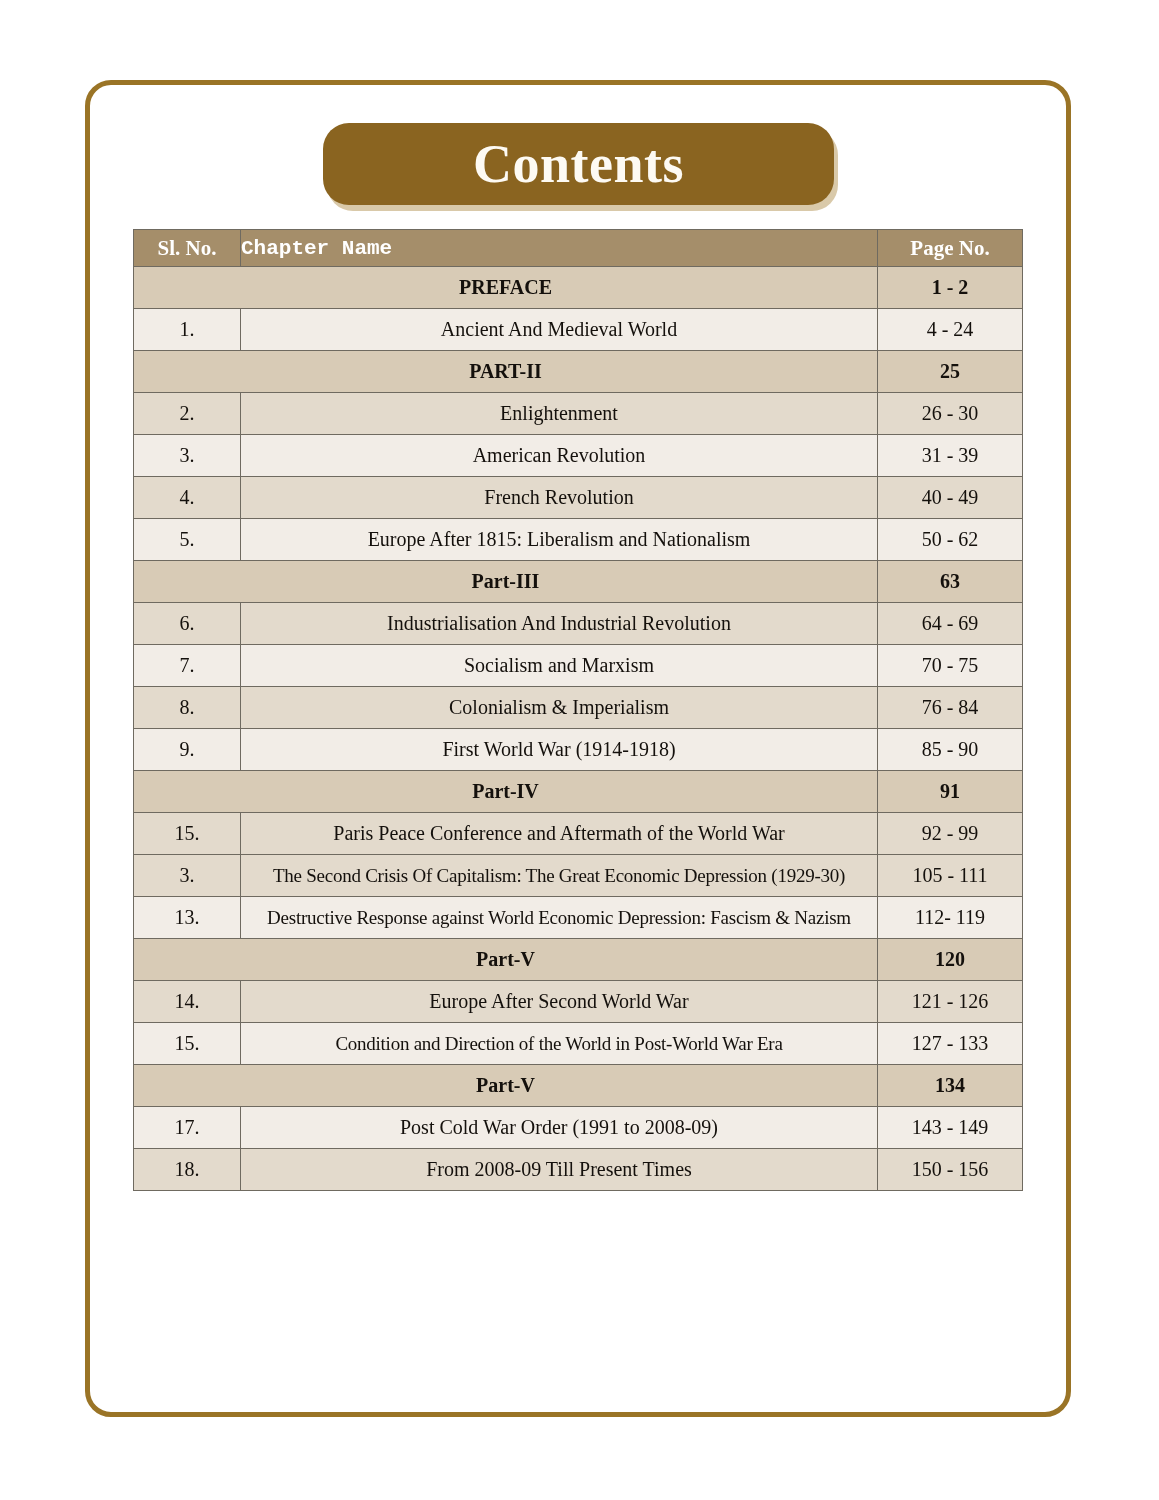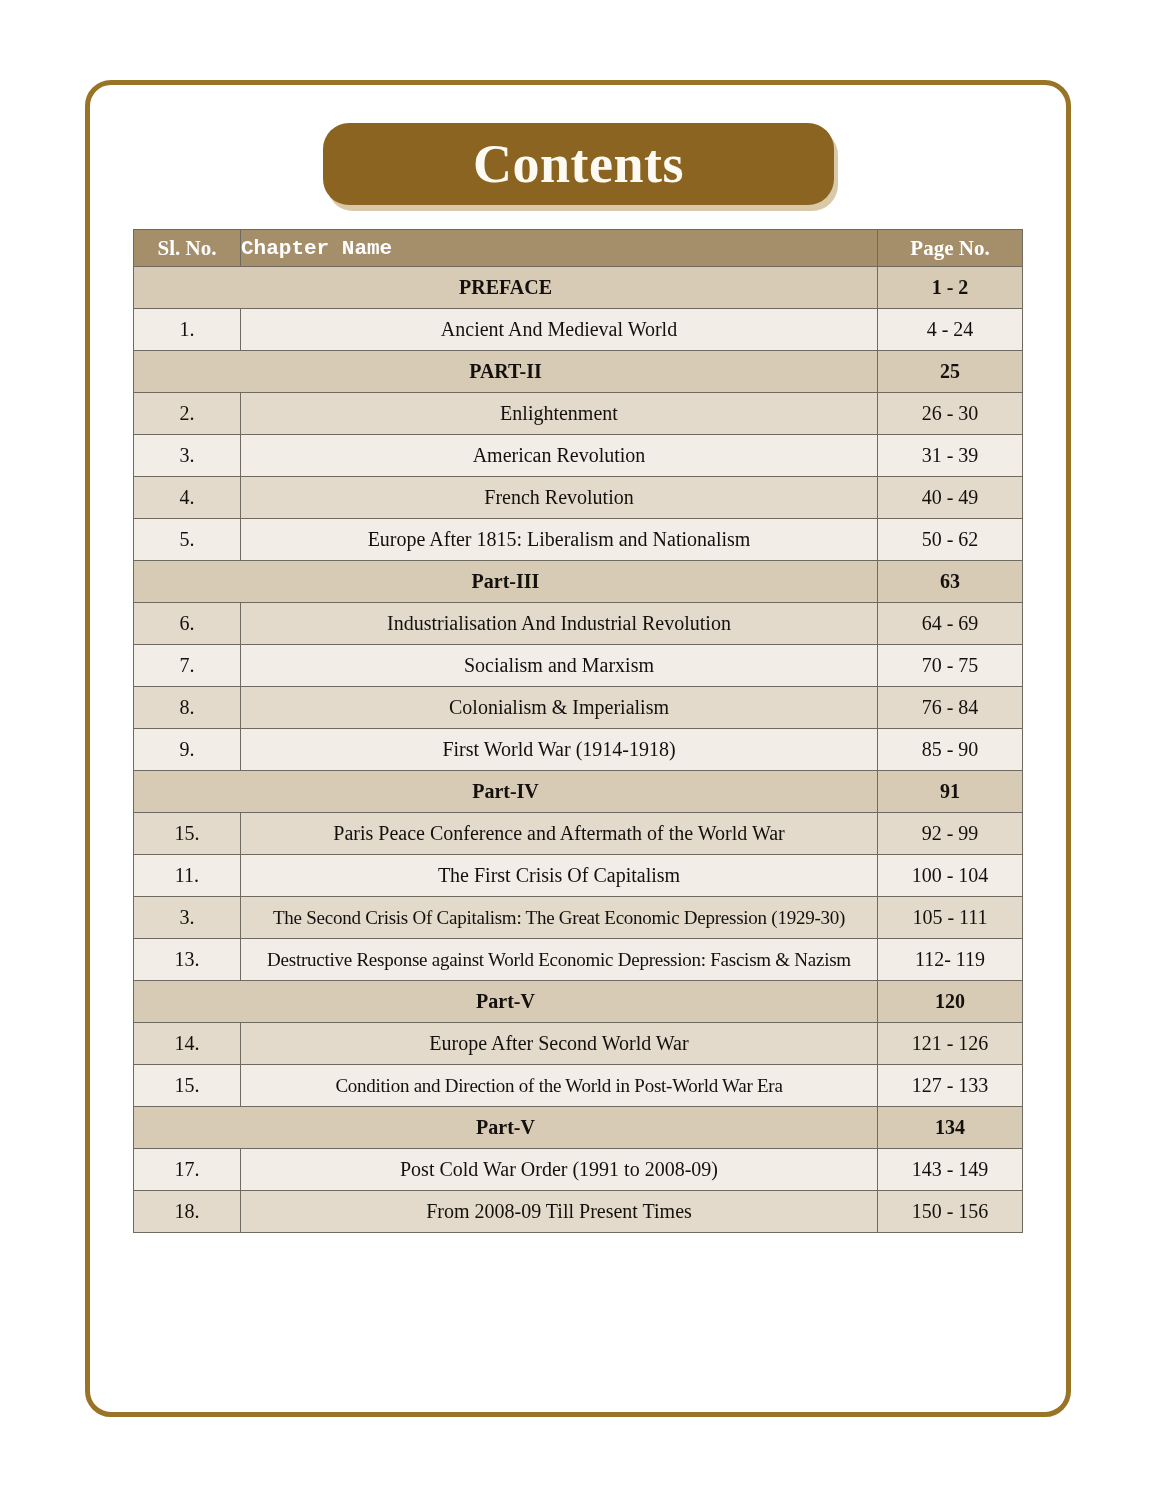--- a/index.html
+++ b/index.html
@@ -229,25 +229,20 @@
         </tr>
         <tr class="part-row">
           <td class="part-label" colspan="2">Part-IV</td>
           <td class="part-page">91</td>
         </tr>
         <tr class="chapter-row shade-a">
           <td class="ch-sl">15.</td>
           <td class="ch-name">Paris Peace Conference and Aftermath of the World War</td>
           <td class="ch-page">92 - 99</td>
         </tr>
-        <tr class="chapter-row shade-b">
-          <td class="ch-sl">11.</td>
-          <td class="ch-name">The First Crisis Of Capitalism</td>
-          <td class="ch-page">100 - 104</td>
-        </tr>
         <tr class="chapter-row shade-a">
           <td class="ch-sl">3.</td>
           <td class="ch-name long">The Second Crisis Of Capitalism: The Great Economic Depression (1929-30)</td>
           <td class="ch-page">105 - 111</td>
         </tr>
         <tr class="chapter-row shade-b">
           <td class="ch-sl">13.</td>
           <td class="ch-name long">Destructive Response against World Economic Depression: Fascism &amp; Nazism</td>
           <td class="ch-page">112- 119</td>
         </tr>

